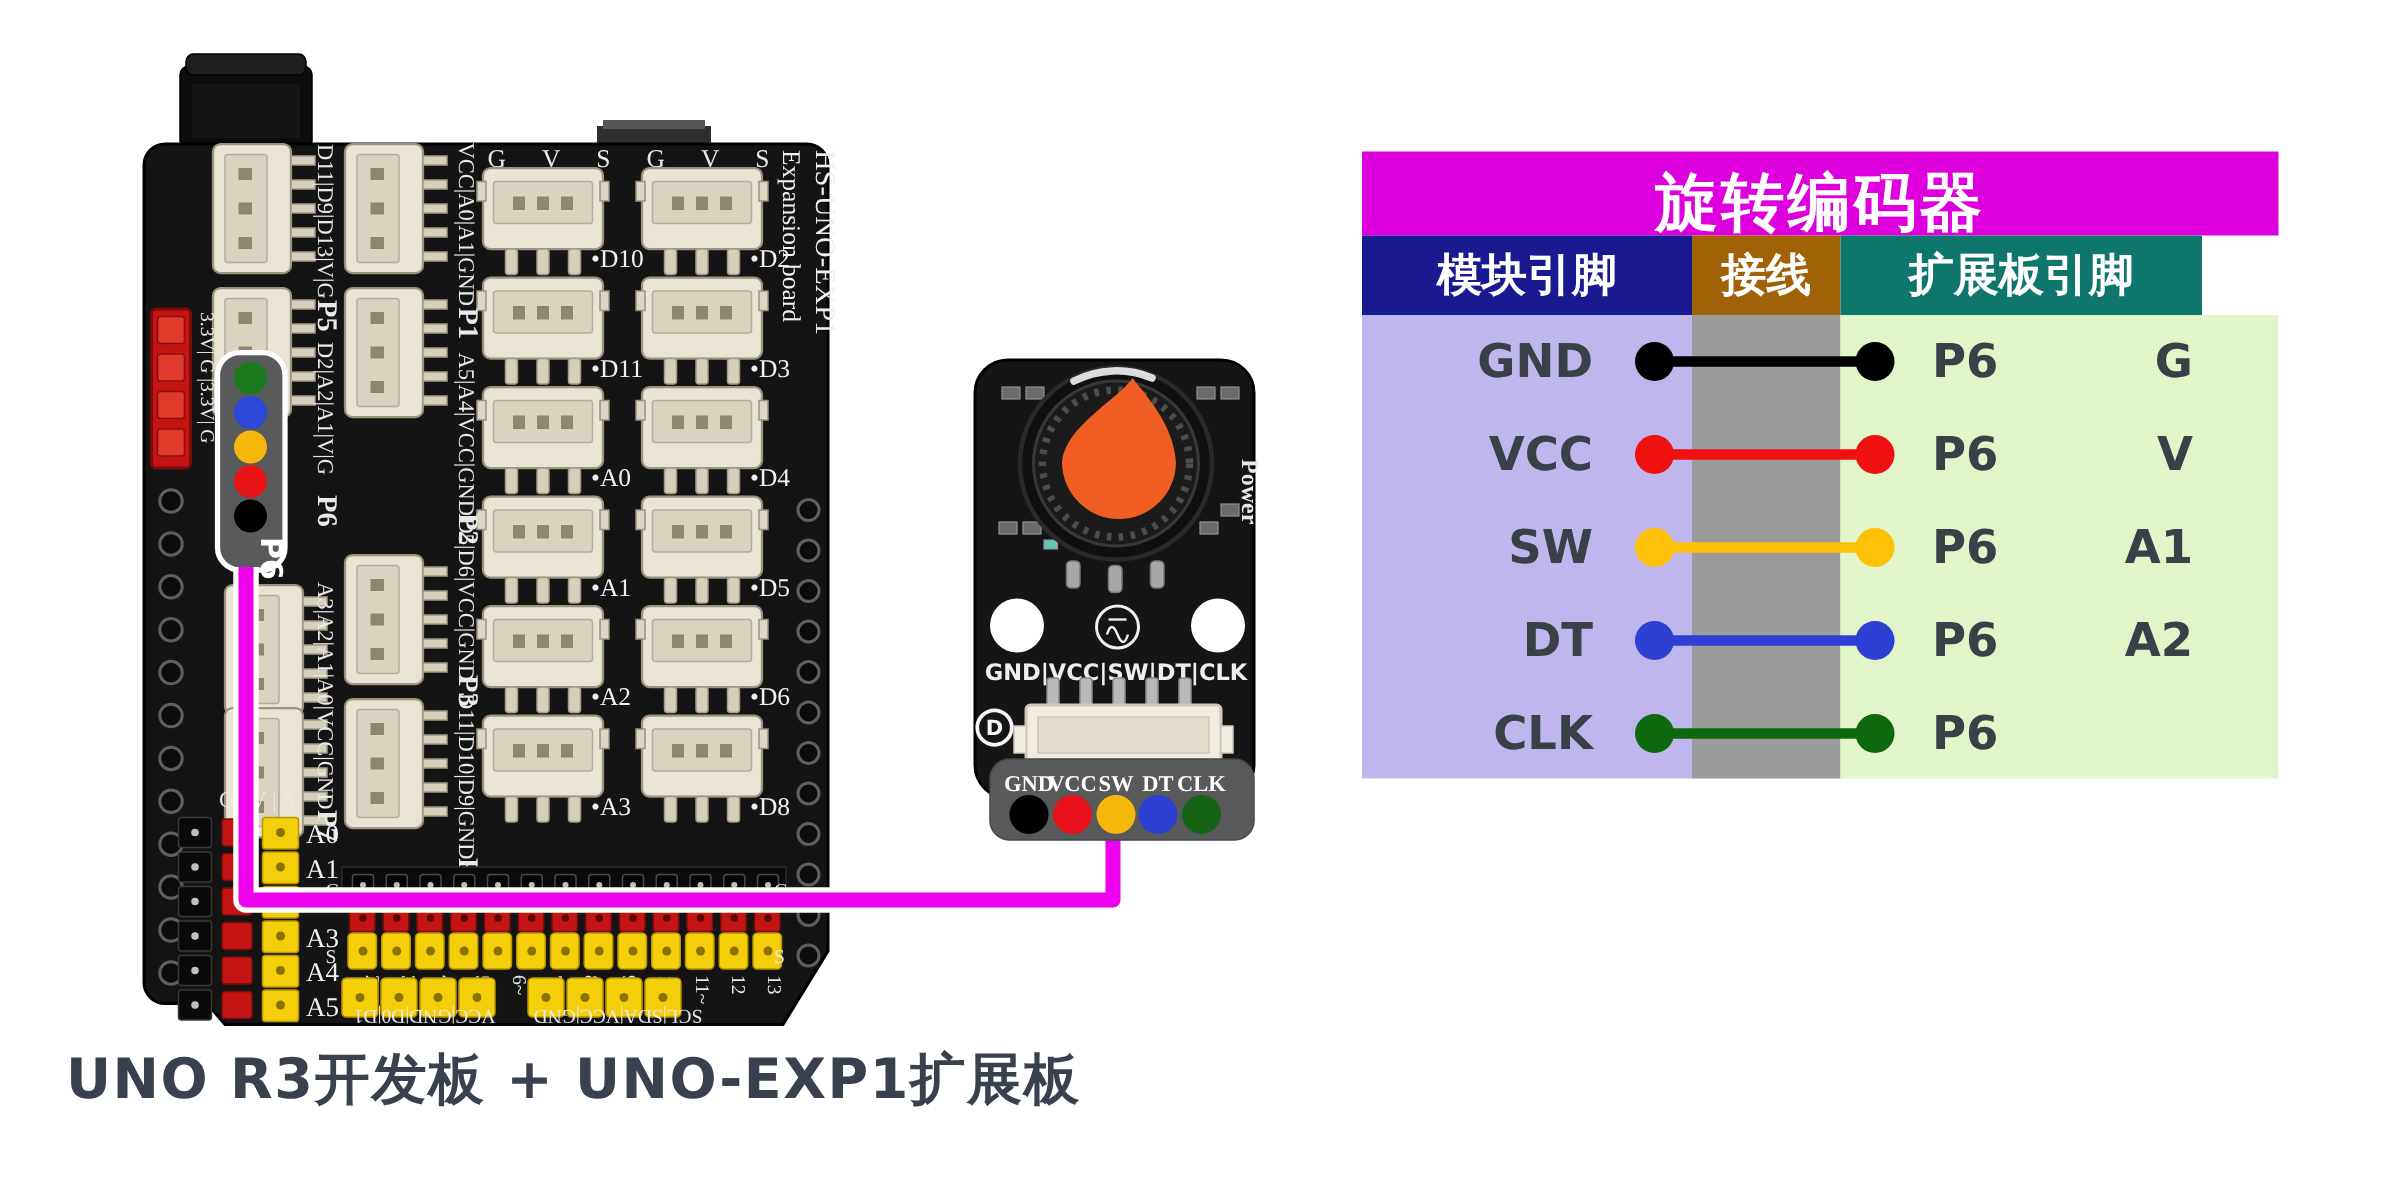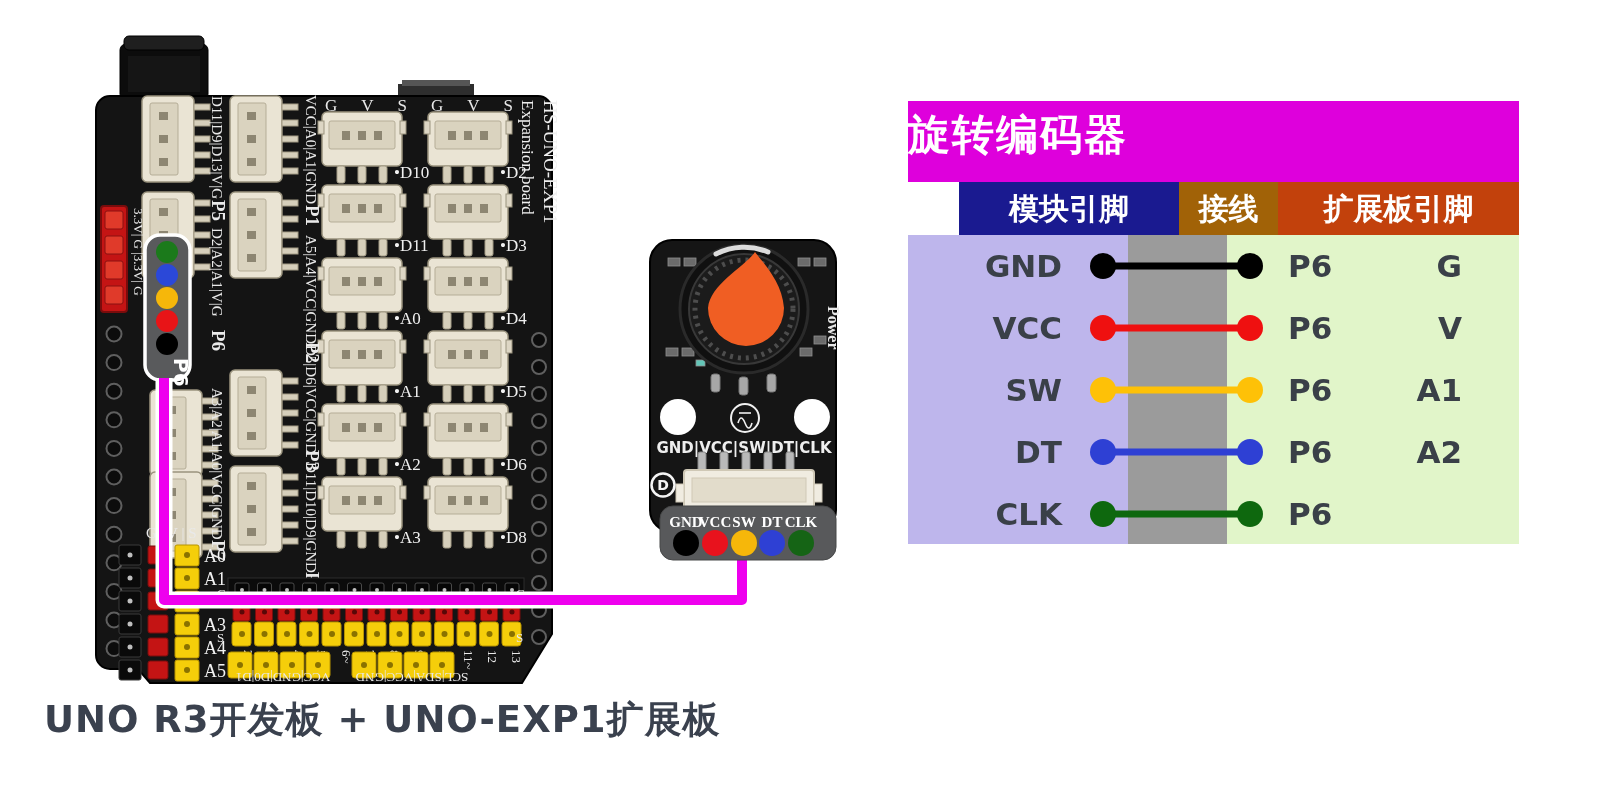--- a/index.html
+++ b/index.html
@@ -3,27 +3,27 @@
 <meta charset="utf-8">
 <style>
   html,body{margin:0;padding:0;background:#fff;}
   .canvas{position:relative;width:1601px;height:797px;background:#ffffff;overflow:hidden;
           font-family:"DejaVu Sans","Liberation Sans",sans-serif;}
   svg text{font-family:"Liberation Serif","DejaVu Serif",serif;}
   svg text.sans{font-family:"DejaVu Sans","Liberation Sans",sans-serif;}
 
   
   .enc-table{position:absolute;left:908px;top:101px;width:611px;height:429px;}
-  .enc-title{height:81px;line-height:67px;background:#de00dc;color:#fff;
+  .enc-title{height:56px;line-height:67px;text-align:center;background:#de00dc;color:#fff;
              font-size:42px;font-weight:700;letter-spacing:2px;}
-  .enc-head{display:flex;height:53px;justify-content:flex-end;}
+  .enc-head{display:flex;height:53px;}
   .enc-head .hc{line-height:53px;text-align:center;color:#fff;font-size:30px;font-weight:700;}
   .hc.c1{width:220px;background:#1a1a90;}
   .hc.c2{width:99px;background:#a16207;}
-  .hc.c3{width:241px;background:#c2410c;}
+  .hc.c3{width:241px;background:#0f766e;}
   .enc-body{position:relative;height:309px;}
   .stripe{position:absolute;top:0;height:100%;}
   .stripe.s1{left:0;width:220px;background:#beb6ec;}
   .stripe.s2{left:220px;width:99px;background:#9b9b9b;}
   .stripe.s3{left:319px;width:292px;background:#e1f5c9;}
   .enc-row{position:absolute;left:0;width:100%;height:62px;}
   .enc-row .mod{position:absolute;left:0;top:0;width:154px;height:62px;line-height:62px;
                 text-align:right;font-size:31px;font-weight:700;color:#3a4048;}
   .enc-row .wire-svg{position:absolute;left:180px;top:16px;}
   .enc-row .port{position:absolute;left:380px;top:0;height:62px;line-height:62px;

